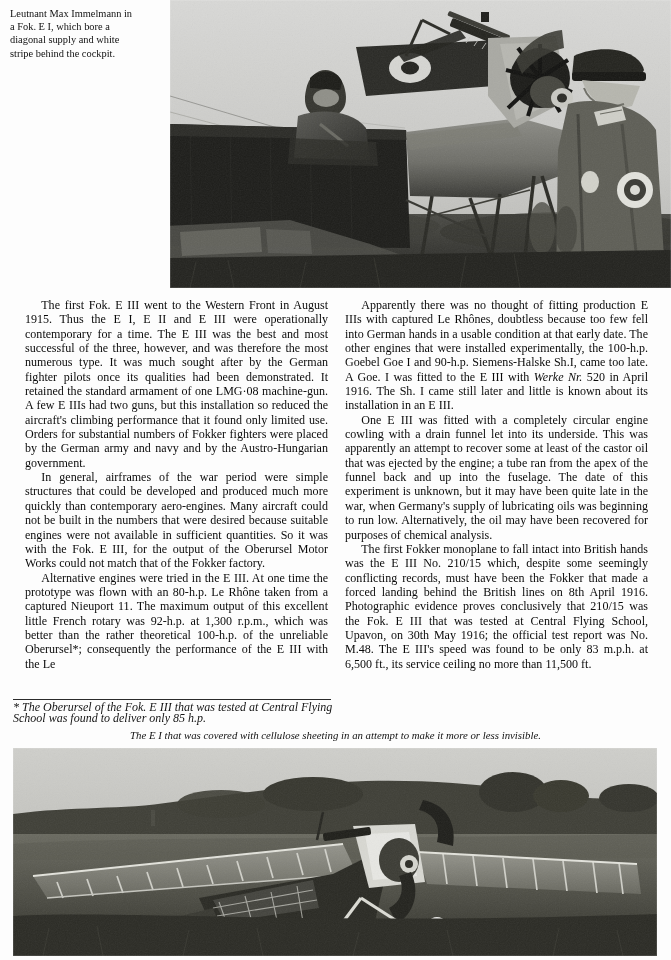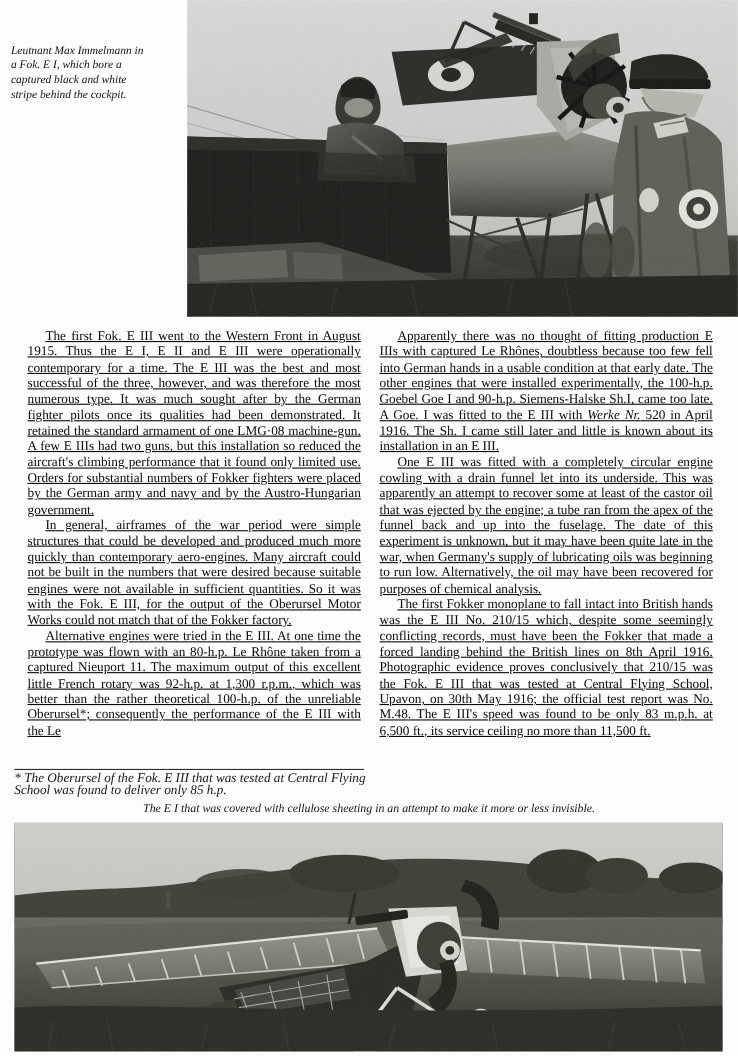--- a/index.html
+++ b/index.html
@@ -35,24 +35,23 @@
     height: 208px;
     overflow: hidden;
     background: #7a7a7a;
   }
   .photo-top svg, .photo-bottom svg { display: block; }
 
   
   .caption-top {
     position: absolute;
     left: 10px;
-    top: 40px;
+    top: 7px;
     width: 150px;
     font-family: "Liberation Serif", "DejaVu Serif", serif;
-    font-style: italic;
     font-size: 10.4px;
     line-height: 13.2px;
     text-align: justify;
     color: #101010;
   }
   .caption-top .last-line {
     text-align: left;
     display: block;
   }
 
@@ -61,21 +60,20 @@
     position: absolute;
     top: 298px;
     width: 303px;
     font-size: 12.05px;
     line-height: 14.35px;
     text-align: justify;
     text-justify: inter-word;
     color: #0a0a0a;
     -webkit-hyphens: none;
     hyphens: none;
-    text-decoration: underline;
   }
   .col-left  { left: 25px; }
   .col-right { left: 345px; }
   .col p { margin: 0; text-indent: 1.35em; }
   .col p.noindent { text-indent: 0; }
 
   
   .footnote-rule {
     position: absolute;
     left: 13px;
@@ -270,21 +268,21 @@
     </g>
 
     <rect x="0" y="0" width="501" height="288" filter="url(#grainT)" opacity="0.55"></rect>
     <rect x="0" y="0" width="501" height="288" fill="none" stroke="#ffffff" stroke-width="1" opacity="0.25"></rect>
   </svg>
 </div>
 
 <div class="caption-top">
   <span>Leutnant Max Immelmann in</span><br>
   <span>a Fok. E I, which bore a</span><br>
-  <span>captured black and white</span><br>
+  <span>diagonal supply and white</span><br>
   <span class="last-line">stripe behind the cockpit.</span>
 </div>
 
 <div class="col col-left">
   <p>The first Fok. E III went to the Western Front in August 1915. Thus the E I, E II and E III were operationally contemporary for a time. The E III was the best and most successful of the three, however, and was therefore the most numerous type. It was much sought after by the German fighter pilots once its qualities had been demonstrated. It retained the standard armament of one LMG·08 machine-gun. A few E IIIs had two guns, but this installation so reduced the aircraft's climbing performance that it found only limited use. Orders for substantial numbers of Fokker fighters were placed by the German army and navy and by the Austro-Hungarian government.</p>
   <p>In general, airframes of the war period were simple structures that could be developed and produced much more quickly than contemporary aero-engines. Many aircraft could not be built in the numbers that were desired because suitable engines were not available in sufficient quantities. So it was with the Fok. E III, for the output of the Oberursel Motor Works could not match that of the Fokker factory.</p>
   <p>Alternative engines were tried in the E III. At one time the prototype was flown with an 80-h.p. Le Rhône taken from a captured Nieuport 11. The maximum output of this excellent little French rotary was 92-h.p. at 1,300 r.p.m., which was better than the rather theoretical 100-h.p. of the unreliable Oberursel*; consequently the performance of the E III with the Le</p>
 </div>
 
 <div class="col col-right">

